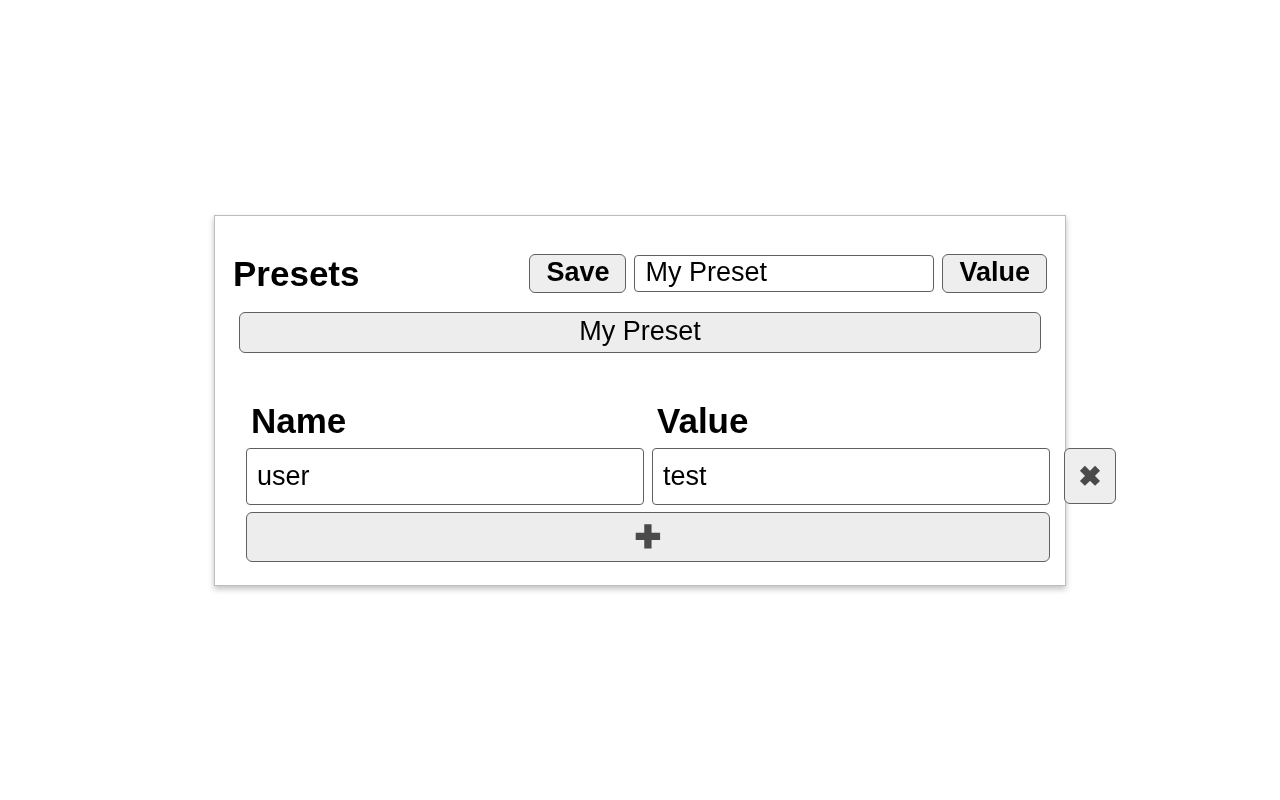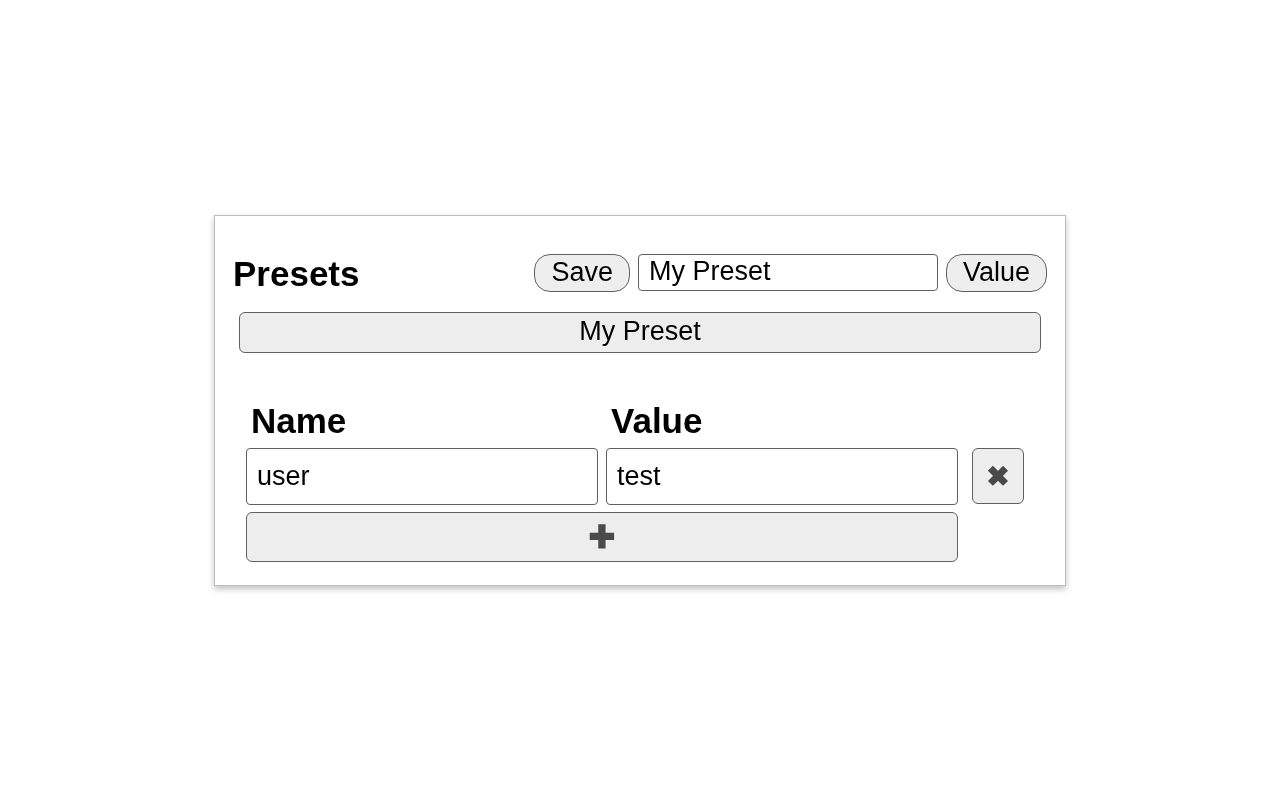--- a/index.html
+++ b/index.html
@@ -18,46 +18,47 @@
     }
     .panel {
       width: 852px;
       border: 1px solid #bdbdbd;
       background: #ffffff;
       box-shadow: 0 3px 6px rgba(0,0,0,0.25);
       padding: 16px 18px 18px 18px;
     }
     .section-header {
       display: flex;
-      align-items: flex-start;
+      align-items: center;
       justify-content: space-between;
       margin-top: 22px;
       margin-bottom: 10px;
     }
     .section-title {
       font-size: 35px;
       font-weight: 700;
       color: #000;
       margin: 0;
     }
     .header-controls {
       display: flex;
       align-items: center;
       gap: 8px;
     }
     .btn {
       font-size: 27px;
       font-family: inherit;
       background: #eeeeee;
       border: 1.5px solid #606060;
-      border-radius: 16px;
+      border-radius: 6px;
       padding: 1px 16px 3px 16px;
       color: #000;
       cursor: pointer;
       line-height: 1.2;
+      font-weight: bold;
     }
     .preset-name-input {
       font-size: 27px;
       font-family: inherit;
       border: 1.5px solid #606060;
       border-radius: 4px;
       padding: 1px 10px 3px 10px;
       width: 300px;
       color: #000;
     }
@@ -91,21 +92,21 @@
       font-size: 35px;
       font-weight: 700;
       padding: 0 0 2px 6px;
     }
     .param-input {
       font-size: 27px;
       font-family: inherit;
       border: 1.5px solid #606060;
       border-radius: 4px;
       padding: 12px 10px;
-      width: 352px;
+      width: 398px;
       color: #000;
     }
     .delete-row-btn {
       font-size: 28px;
       font-weight: 700;
       font-family: inherit;
       background: #eeeeee;
       border: 1.5px solid #606060;
       border-radius: 6px;
       width: 52px;

